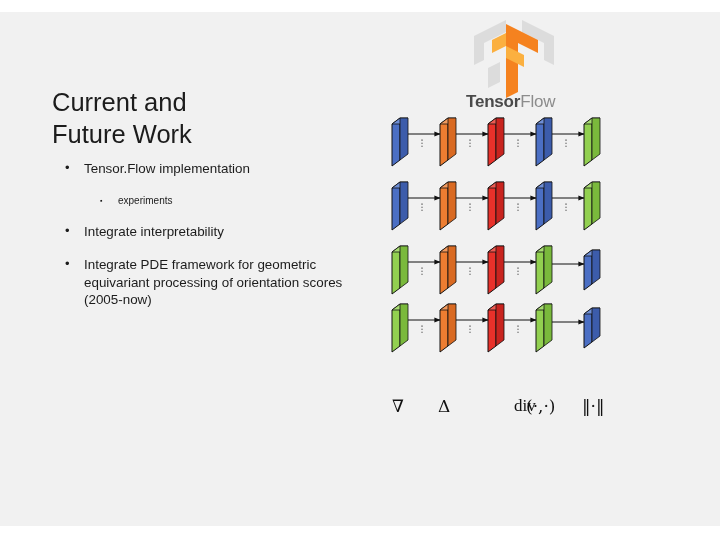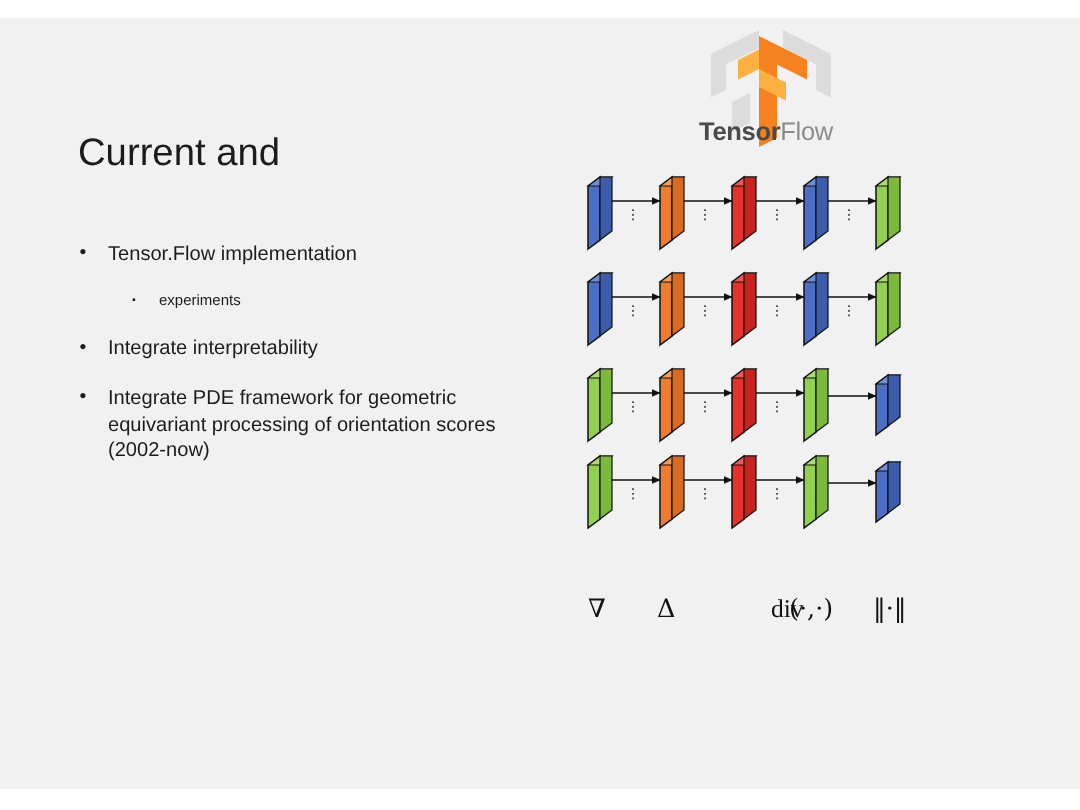--- a/index.html
+++ b/index.html
@@ -46,21 +46,21 @@
     font-size: 25.5px;
     line-height: 32px;
     color: #1c1c1c;
     font-weight: normal;
   }
   .title .tline { display: block; }
 
   
   .bullets {
     position: absolute;
-    left: 44px;
+    left: 56px;
     top: 160px;
     width: 320px;
   }
   .b1 {
     position: relative;
     font-size: 13.4px;
     color: #1c1c1c;
     line-height: 18px;
     margin-bottom: 15px;
     padding-left: 28px;
@@ -104,21 +104,21 @@
   .tf-logo {
     position: absolute;
     left: 466px;
     top: 20px;
     width: 96px;
     height: 78px;
   }
   .tf-wordmark {
     position: absolute;
     left: 466px;
-    top: 78px;
+    top: 92px;
     font-size: 17px;
     letter-spacing: -0.2px;
     color: #5c5c5c;
     white-space: nowrap;
   }
   .tf-wordmark b { color: #4a4a4a; font-weight: bold; }
   .tf-wordmark span.light { color: #8c8c8c; font-weight: normal; }
 
   
   .diagram {
@@ -153,27 +153,28 @@
 </head>
 <body>
 
 <div class="slide">
 
   <div class="top-band"></div>
   <div class="bottom-band"></div>
 
   <div class="title">
     <span class="tline">Current and</span>
+    <span class="tline">Future Work</span>
   </div>
 
   <div class="bullets">
     <div class="b1">Tensor.Flow implementation</div>
     <div class="b2">experiments</div>
     <div class="b1">Integrate interpretability</div>
-    <div class="b1 multi">Integrate PDE framework for geometric equivariant processing of orientation scores (2002-now)</div>
+    <div class="b1 multi">Integrate PDE framework for geometric equivariant processing of orientation scores (2005-now)</div>
   </div>
 
   <div class="pagenum">14</div>
 
   <div class="tf-logo">
     <svg width="96" height="78" viewBox="0 0 96 78" xmlns="http://www.w3.org/2000/svg">
 
       <polygon points="8,16 40,0 40,12 18,23 18,40 8,45" fill="#dcdcdc"></polygon>
       <polygon points="88,16 56,0 56,12 78,23 78,40 88,45" fill="#dcdcdc"></polygon>
       <polygon points="22,48 34,42 34,62 22,68" fill="#dcdcdc"></polygon>

